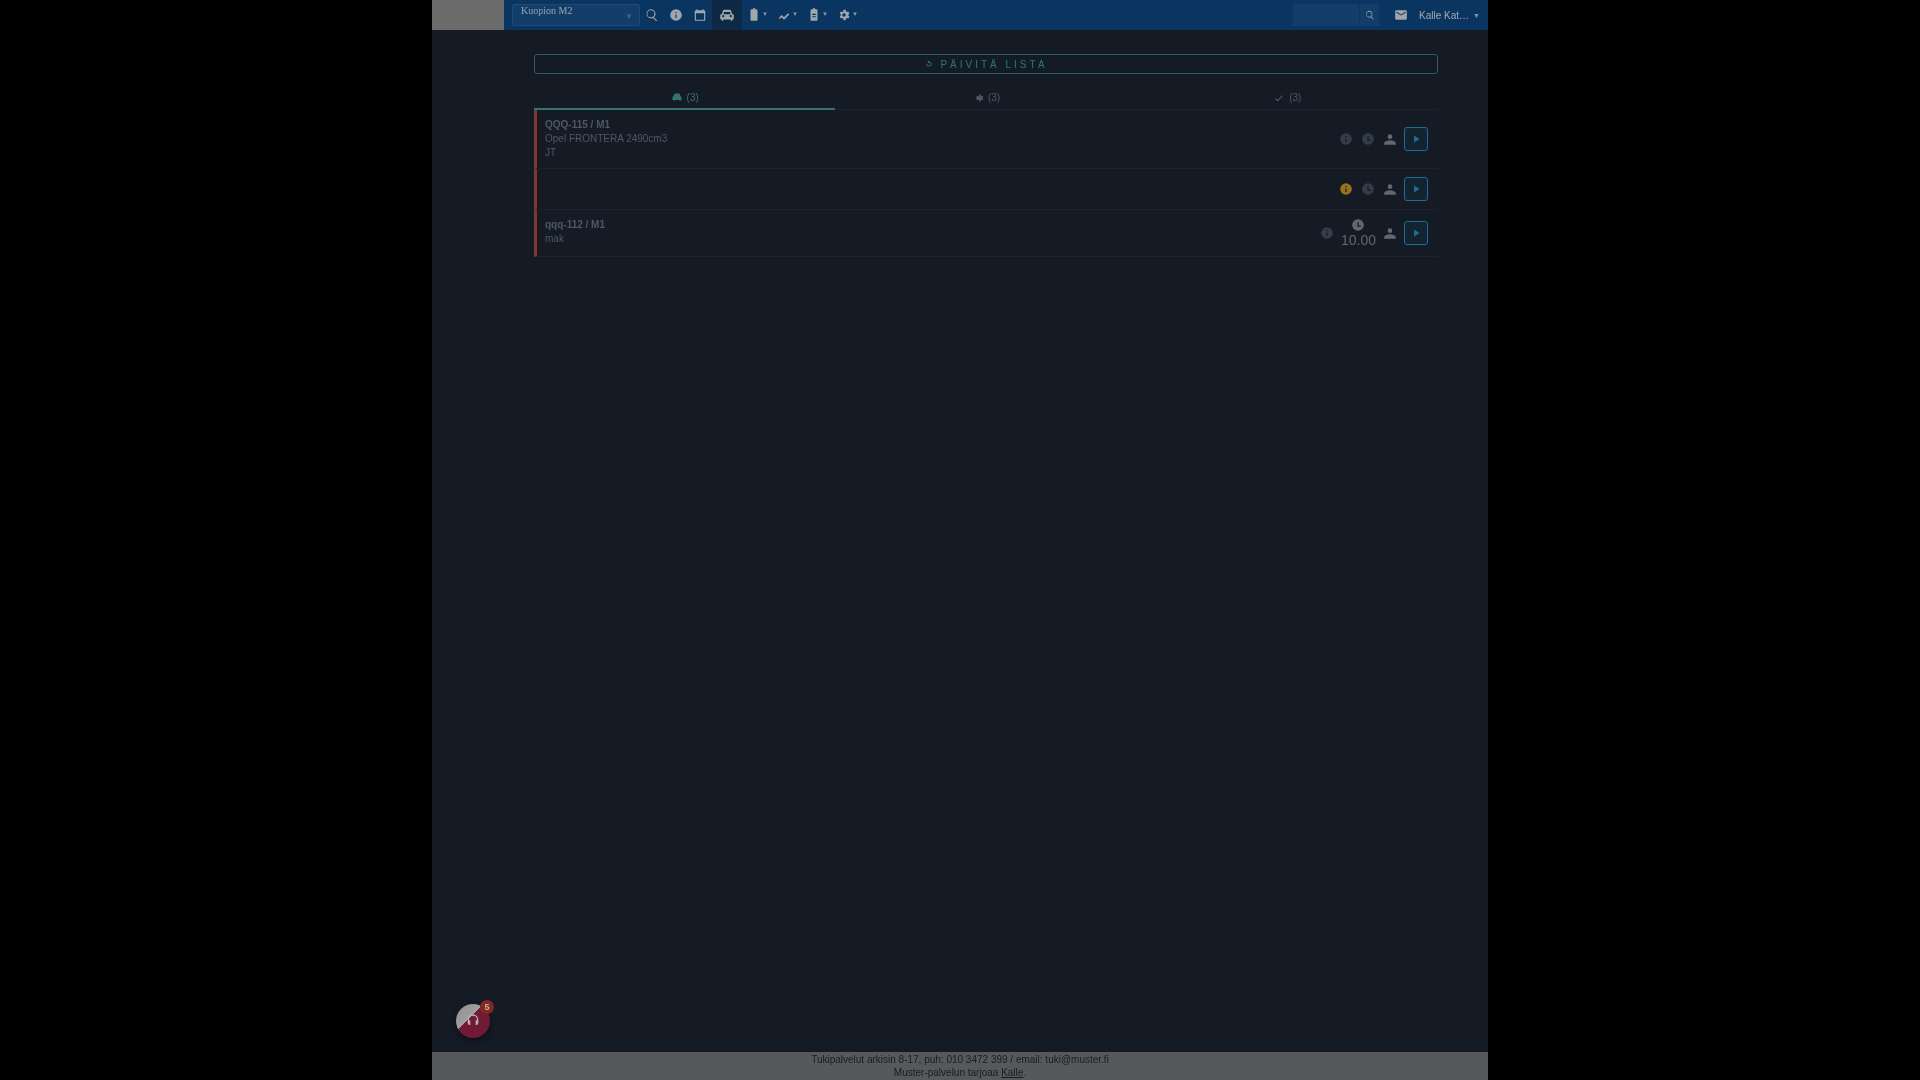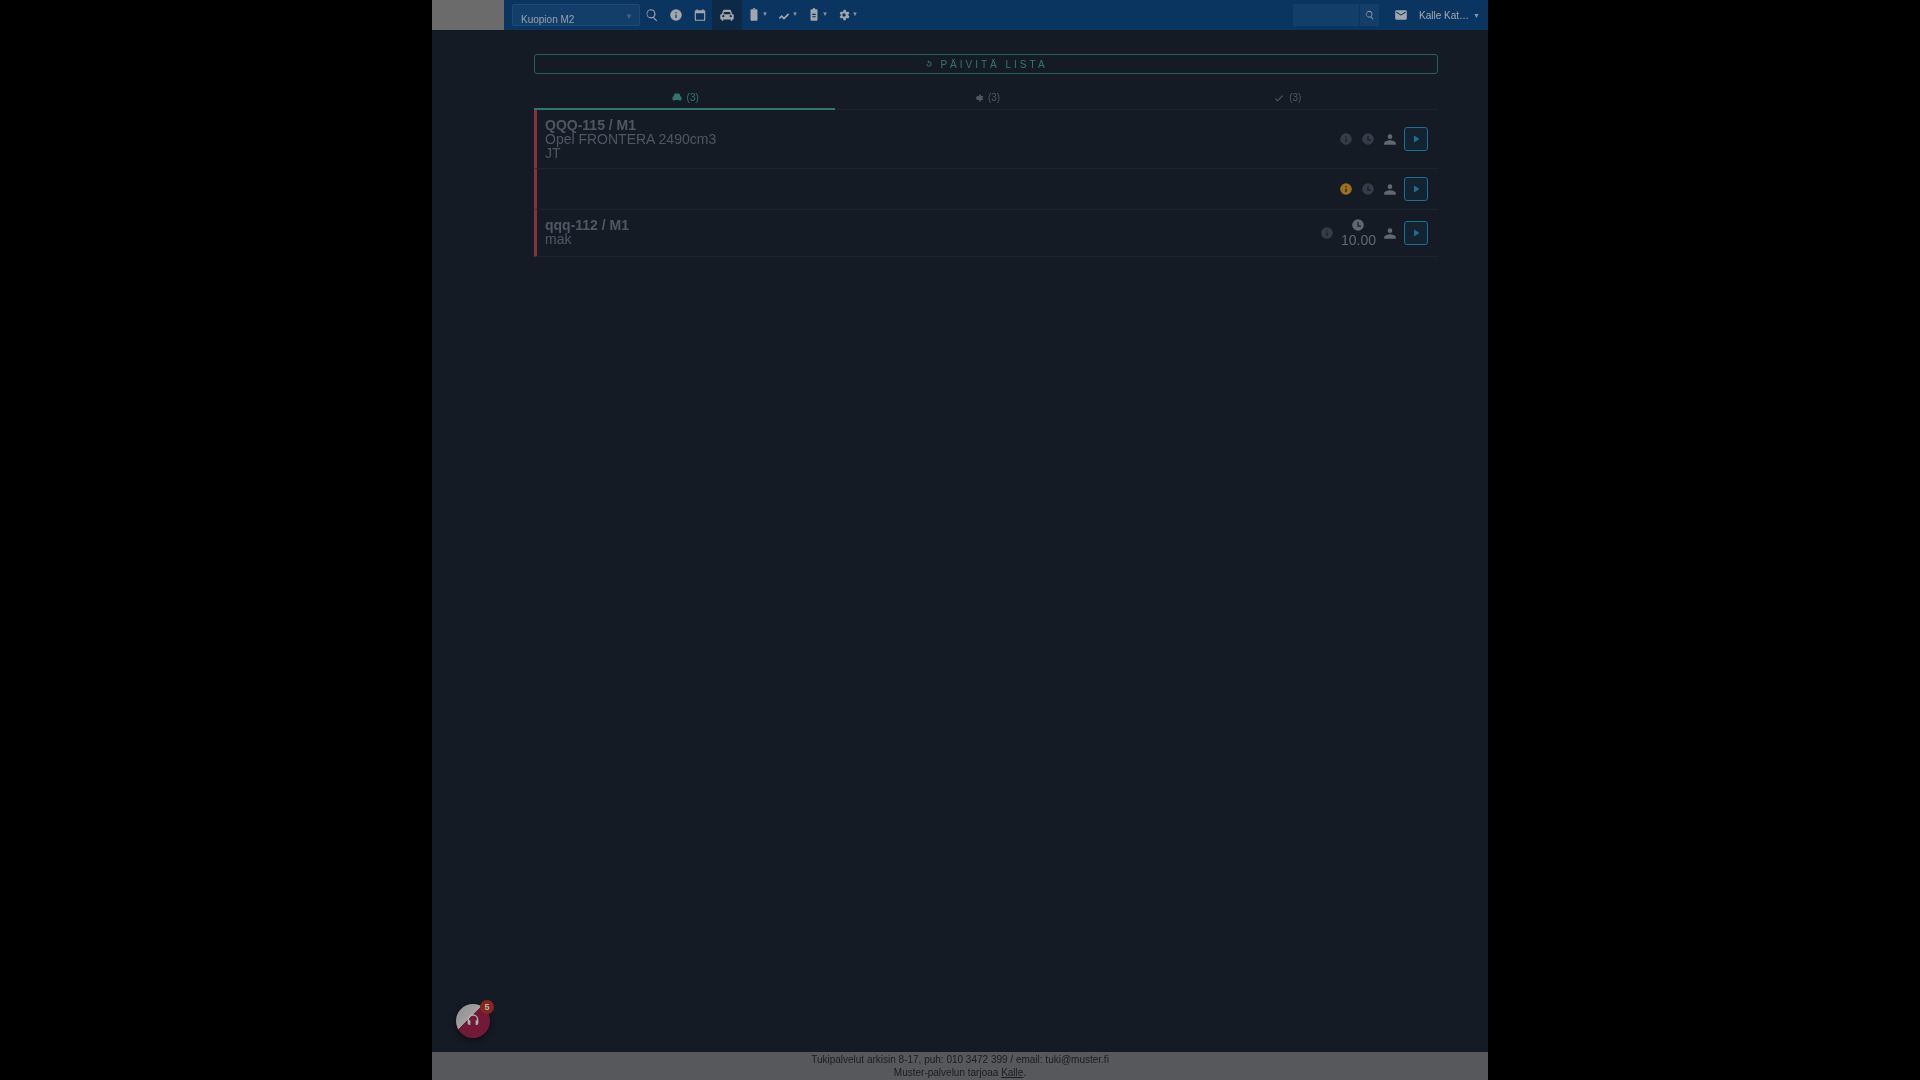--- a/index.html
+++ b/index.html
@@ -2,21 +2,21 @@
 <html><head>
 <meta charset="utf-8">
 <style>
   * { box-sizing: border-box; margin: 0; padding: 0; }
   html, body { width: 1920px; height: 1080px; font-family: Arial, Helvetica, sans-serif; background:#000; overflow:hidden; }
   .outer { width:1920px; height:1080px; background:#000; display:flex; justify-content:center; }
   .app { width:1056px; height:1080px; background:#1e2735; position:relative; display:flex; flex-direction:column; }
   
   .navbar { height:30px; background:#0f4c8a; display:flex; align-items:center; position:relative; }
   .logo-box { width:72px; height:30px; background:#9a9a9a; }
-  .station-select { margin-left:8px; width:128px; height:22px; background:#1e5a99; border:1px solid #2a6aad; border-radius:2px; font-size:10px; color:#cde2f6; display:flex; align-items:flex-end; padding:0 8px; position:relative; cursor:pointer; }
+  .station-select { margin-left:8px; width:128px; height:22px; background:#1e5a99; border:1px solid #2a6aad; border-radius:2px; font-size:10px; color:#cde2f6; display:flex; align-items:flex-start; padding:0 8px; position:relative; cursor:pointer;font-family:Liberation Serif, serif; }
   .station-select .caret { position:absolute; right:6px; top:7px; font-size:8px; color:#5e8cbb; }
   .nav-icons { display:flex; align-items:center; height:30px; }
   .nav-btn { width:24px; height:30px; display:flex; align-items:center; justify-content:center; color:#e6eef7; cursor:pointer; position:relative; }
   .nav-btn svg { width:14px; height:14px; fill:#e6eef7; }
   .nav-btn.wide { width:30px; }
   .nav-btn.active { background:#153c64; }
   .nav-btn .dd-caret { font-size:7px; color:#c0d6ec; margin-left:2px; position:relative; top:-1px; }
   .nav-btn.car svg { width:18px; height:18px; }
   .nav-spacer { flex:1; }
   .search-wrap { display:flex; align-items:center; }
@@ -32,21 +32,21 @@
   .refresh-btn { width:100%; height:20px; border:1px solid #3b8a87; border-radius:3px; background:transparent; display:flex; align-items:center; justify-content:center; font-size:10px; letter-spacing:3px; color:#49a7a3; cursor:pointer; }
   .refresh-btn svg { width:10px; height:10px; fill:#49a7a3; margin-right:6px; }
 
   .tabs { display:flex; margin-top:12px; }
   .tab { flex:1; height:24px; display:flex; align-items:center; justify-content:center; font-size:10px; color:#6f7d8f; border-bottom:1px solid #2a3444; cursor:pointer; }
   .tab.active { color:#49a7a3; border-bottom:2px solid #49a7a3; }
   .tab svg { width:12px; height:12px; margin-right:4px; fill:currentColor; }
 
   .list { }
   .row { display:flex; border-bottom:1px solid #2a3444; padding:8px 10px 8px 0; position:relative; border-left:3px solid #c1494a; }
-  .row .txt { padding-left:8px; font-size:14px; color:#6f7d8f; line-height:14px; }
+  .row .txt { padding-left:8px; font-size:10px; color:#6f7d8f; line-height:14px; }
   .row .title { font-weight:bold; }
   .row .actions { margin-left:auto; display:flex; align-items:center; gap:6px; }
   .ic { width:16px; height:16px; display:flex; align-items:center; justify-content:center; }
   .ic svg { width:14px; height:14px; }
   .ic.muted svg { fill:#4a5767; }
   .ic.warn svg { fill:#e0a22c; }
   .ic.user svg { fill:#8a95a4; }
   .clock-col { display:flex; flex-direction:column; align-items:center; font-size:14px; color:#8a95a4; }
   .clock-col svg { width:14px; height:14px; fill:#8a95a4; }
   .play { width:24px; height:24px; border:1px solid #2a9dd8; border-radius:3px; display:flex; align-items:center; justify-content:center; cursor:pointer; background:rgba(42,157,216,0.1); }

